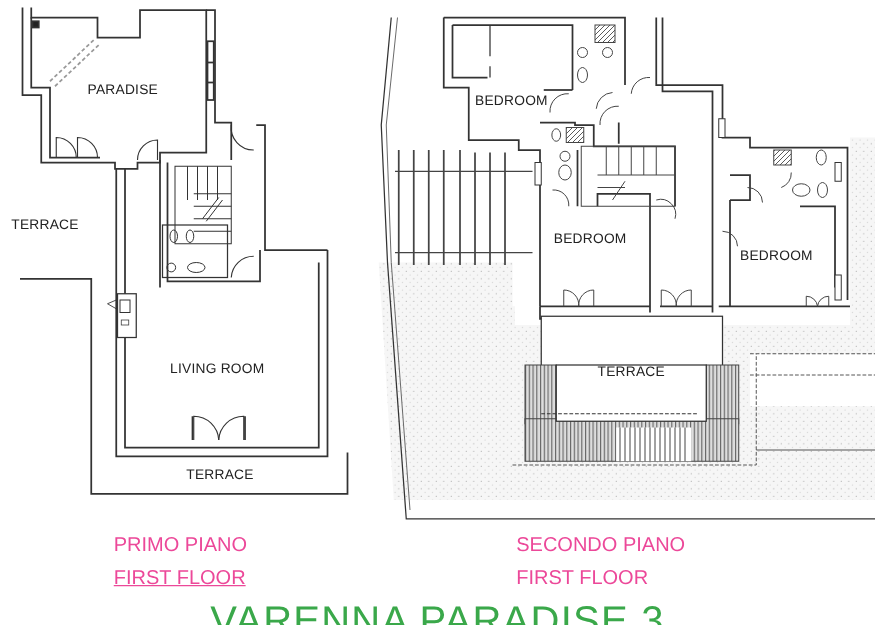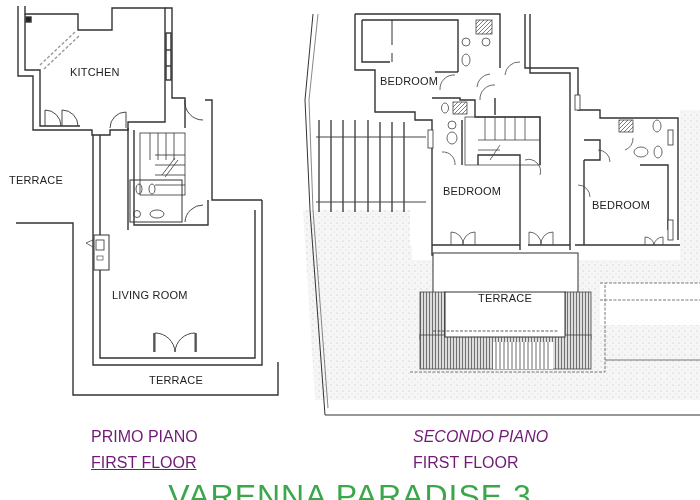--- a/index.html
+++ b/index.html
@@ -1,19 +1,19 @@
 <!DOCTYPE html>
 <html><head>
 <meta charset="utf-8">
 <style>
   html,body{margin:0;padding:0;background:#fff;}
   body{width:700px;height:500px;overflow:hidden;position:relative;font-family:"Liberation Sans",sans-serif;}
   svg{position:absolute;left:0;top:0;}
   .room-label{position:absolute;font-size:11px;color:#222;letter-spacing:0.2px;white-space:nowrap;}
-  .floor-label{position:absolute;font-size:16px;color:#701a75;line-height:26px;white-space:nowrap;}
+  .floor-label{position:absolute;font-size:16px;color:#ec4899;line-height:26px;white-space:nowrap;}
   .title{position:absolute;left:0;width:700px;top:478px;text-align:center;font-size:32px;color:#3aa84a;letter-spacing:1px;white-space:nowrap;}
 </style>
 </head>
 <body>
 
 <svg width="700" height="430" viewBox="0 0 700 430">
   <defs>
     <pattern id="dots" width="6" height="6" patternUnits="userSpaceOnUse">
       <rect width="6" height="6" fill="#f6f6f6"></rect>
       <circle cx="1" cy="1" r="0.5" fill="#aaa"></circle>
@@ -200,28 +200,28 @@
       <line x1="544" y1="342" x2="544" y2="369"></line>
         <line x1="548" y1="342" x2="548" y2="369"></line>
     </g>
     <rect x="445" y="292" width="120" height="45" fill="#fff" stroke="#333" stroke-width="1"></rect>
     <path d="M410,372 L605,372 L605,283 M600,283 L700,283 M600,300 L700,300" fill="none" stroke="#555" stroke-width="0.8" stroke-dasharray="3,1.5"></path>
     <path d="M605,360 L700,360" fill="none" stroke="#555" stroke-width="0.8"></path>
     <path d="M433,331 L558,331" fill="none" stroke="#333" stroke-width="0.8" stroke-dasharray="3,1.5"></path>
   </g>
 </svg>
 
-<div class="room-label" style="left:70px;top:66px;">KITCHEN</div>
+<div class="room-label" style="left:70px;top:66px;">PARADISE</div>
 <div class="room-label" style="left:9px;top:174px;">TERRACE</div>
-<div class="room-label" style="left:112px;top:289px;">LIVING ROOM</div>
+<div class="room-label" style="left:136px;top:289px;">LIVING ROOM</div>
 <div class="room-label" style="left:149px;top:374px;">TERRACE</div>
 
 <div class="room-label" style="left:380px;top:75px;">BEDROOM</div>
 <div class="room-label" style="left:443px;top:185px;">BEDROOM</div>
 <div class="room-label" style="left:592px;top:199px;">BEDROOM</div>
 <div class="room-label" style="left:478px;top:292px;">TERRACE</div>
 
 <div class="floor-label" style="left:91px;top:424px;">PRIMO PIANO</div>
 <div class="floor-label" style="left:91px;top:450px;text-decoration:underline;">FIRST FLOOR</div>
-<div class="floor-label" style="left:413px;top:424px;font-style:italic;">SECONDO PIANO</div>
+<div class="floor-label" style="left:413px;top:424px;">SECONDO PIANO</div>
 <div class="floor-label" style="left:413px;top:450px;">FIRST FLOOR</div>
 
 <div class="title">VARENNA PARADISE 3</div>
 
 </body></html>

